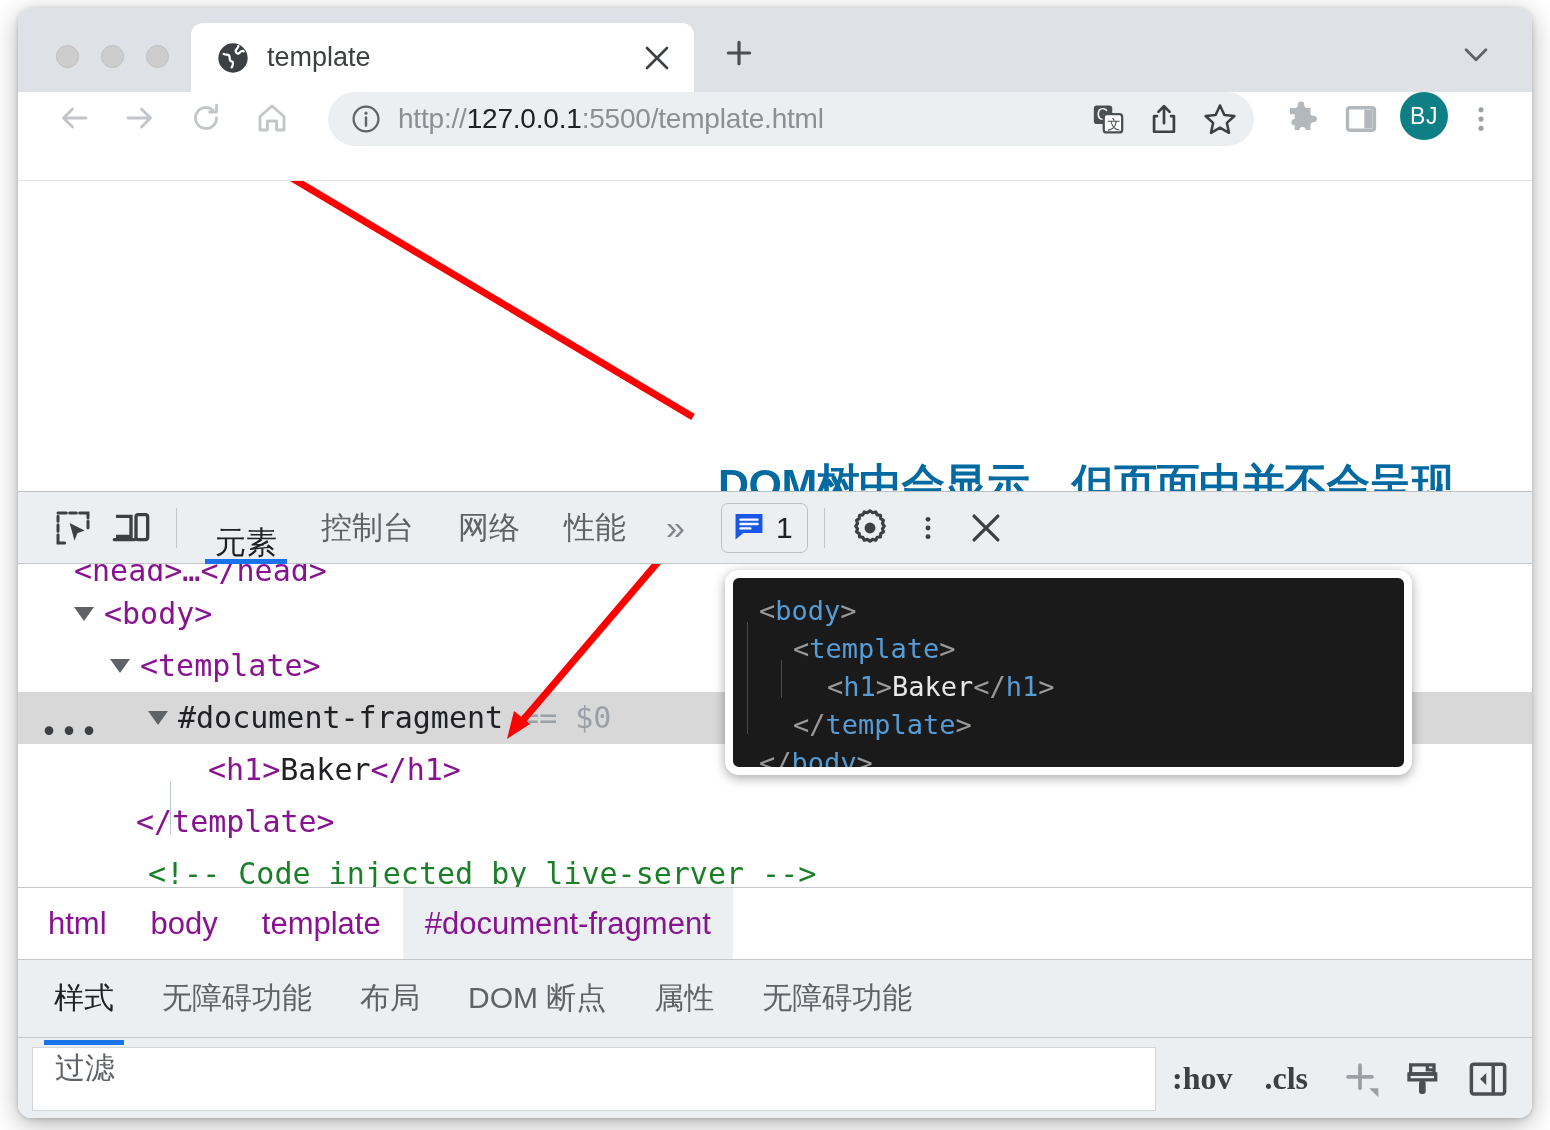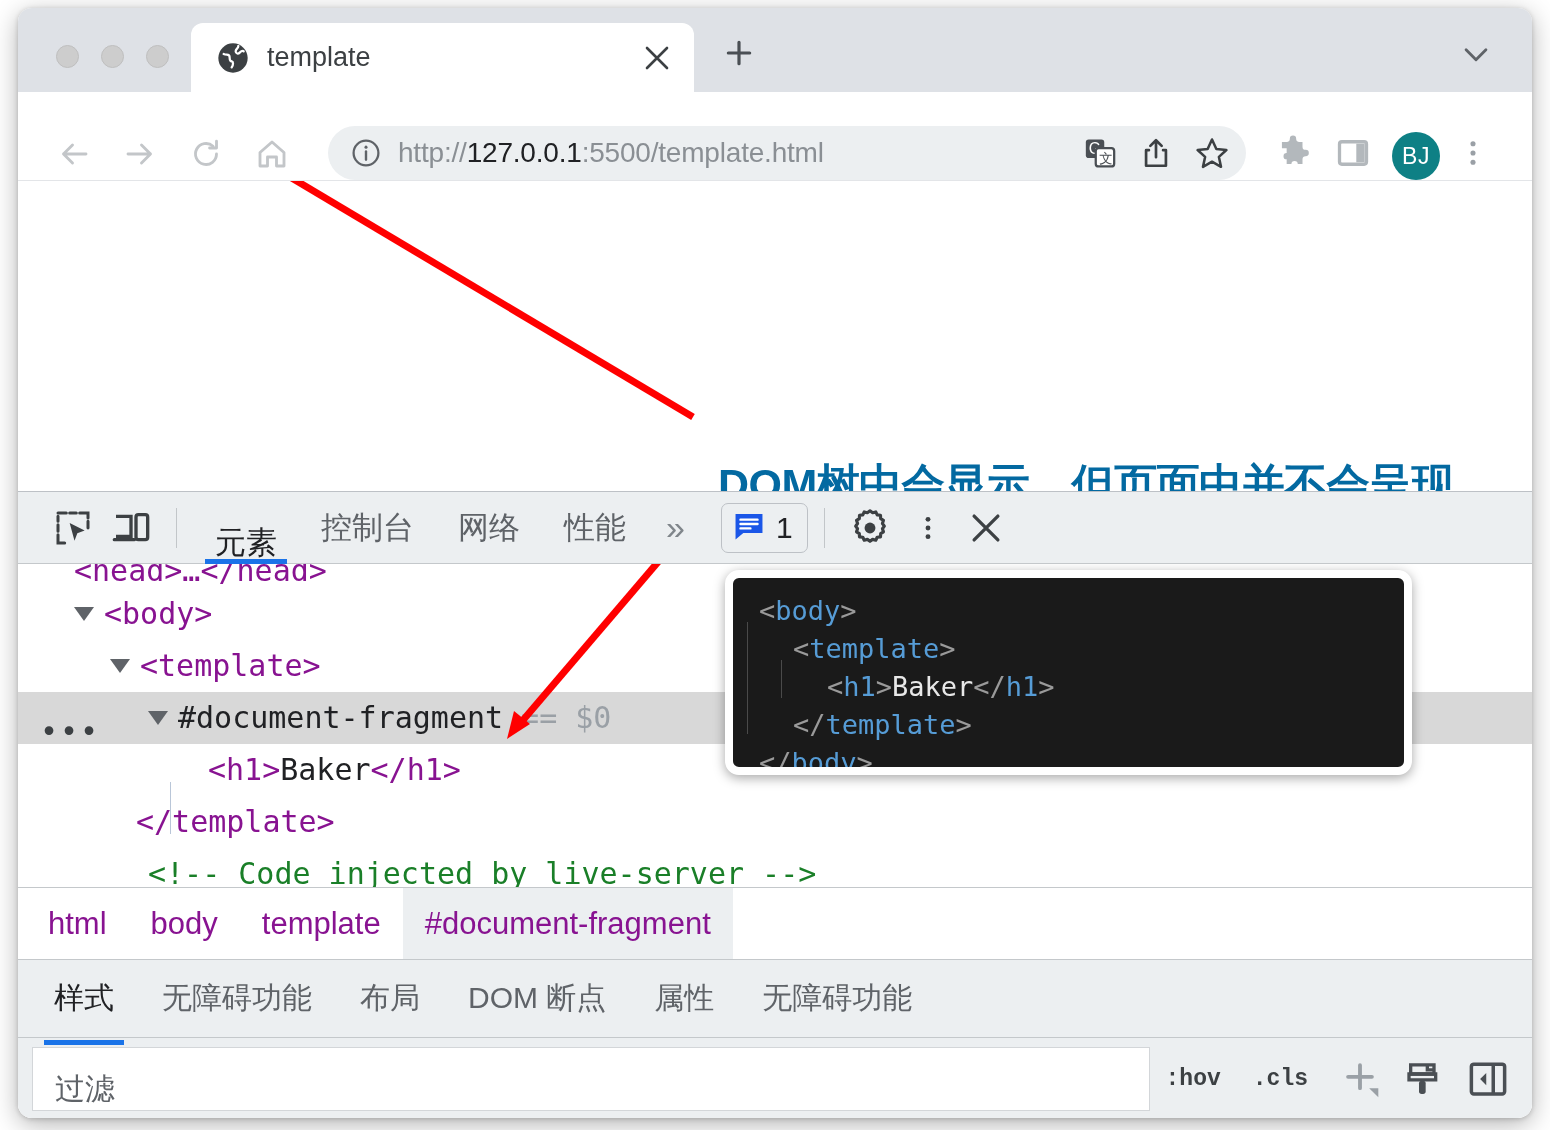--- a/index.html
+++ b/index.html
@@ -73,22 +73,22 @@
   .strip-chevron {
     position: absolute; right: 34px; bottom: 16px;
     width: 44px; height: 44px;
     display: flex; align-items: center; justify-content: center;
   }
 
   
   .toolbar {
     height: 89px;
     background: #ffffff;
-    display: flex; align-items: flex-end;
-    padding: 0 32px 0 30px;
+    display: flex; align-items: flex-start;
+    padding: 0 24px 0 30px;
     box-sizing: border-box;
     border-bottom: 1px solid #e3e5e8;
     position: relative;
   }
   .navbtn {
     width: 52px; height: 52px; flex: 0 0 52px;
     display: flex; align-items: center; justify-content: center;
     margin-right: 14px;
   }
   .omnibox {
@@ -346,29 +346,29 @@
     padding: 0 16px 0 14px;
     box-sizing: border-box;
     flex: 0 0 82px;
   }
   .filter-input {
     flex: 1 1 auto;
     height: 64px;
     background: #ffffff;
     border: 1px solid #d3d6d9;
     box-sizing: border-box;
-    display: flex; align-items: flex-end;
+    display: flex; align-items: flex-start;
     padding-left: 22px;
     font-size: 30px;
     color: #5f6368;
     min-width: 0;
   }
   .fb-text {
-    font-family: Liberation Mono, monospace;
-    font-size: 23px;
+    font-family: Liberation Serif, serif;
+    font-size: 32px;
     color: #3c4043;
     font-weight: bold;
     padding: 0 16px;
     white-space: nowrap;
     text-align: center;
   }
   .fb-icon {
     width: 56px; height: 56px;
     display: flex; align-items: center; justify-content: center;
     margin-left: 8px;

